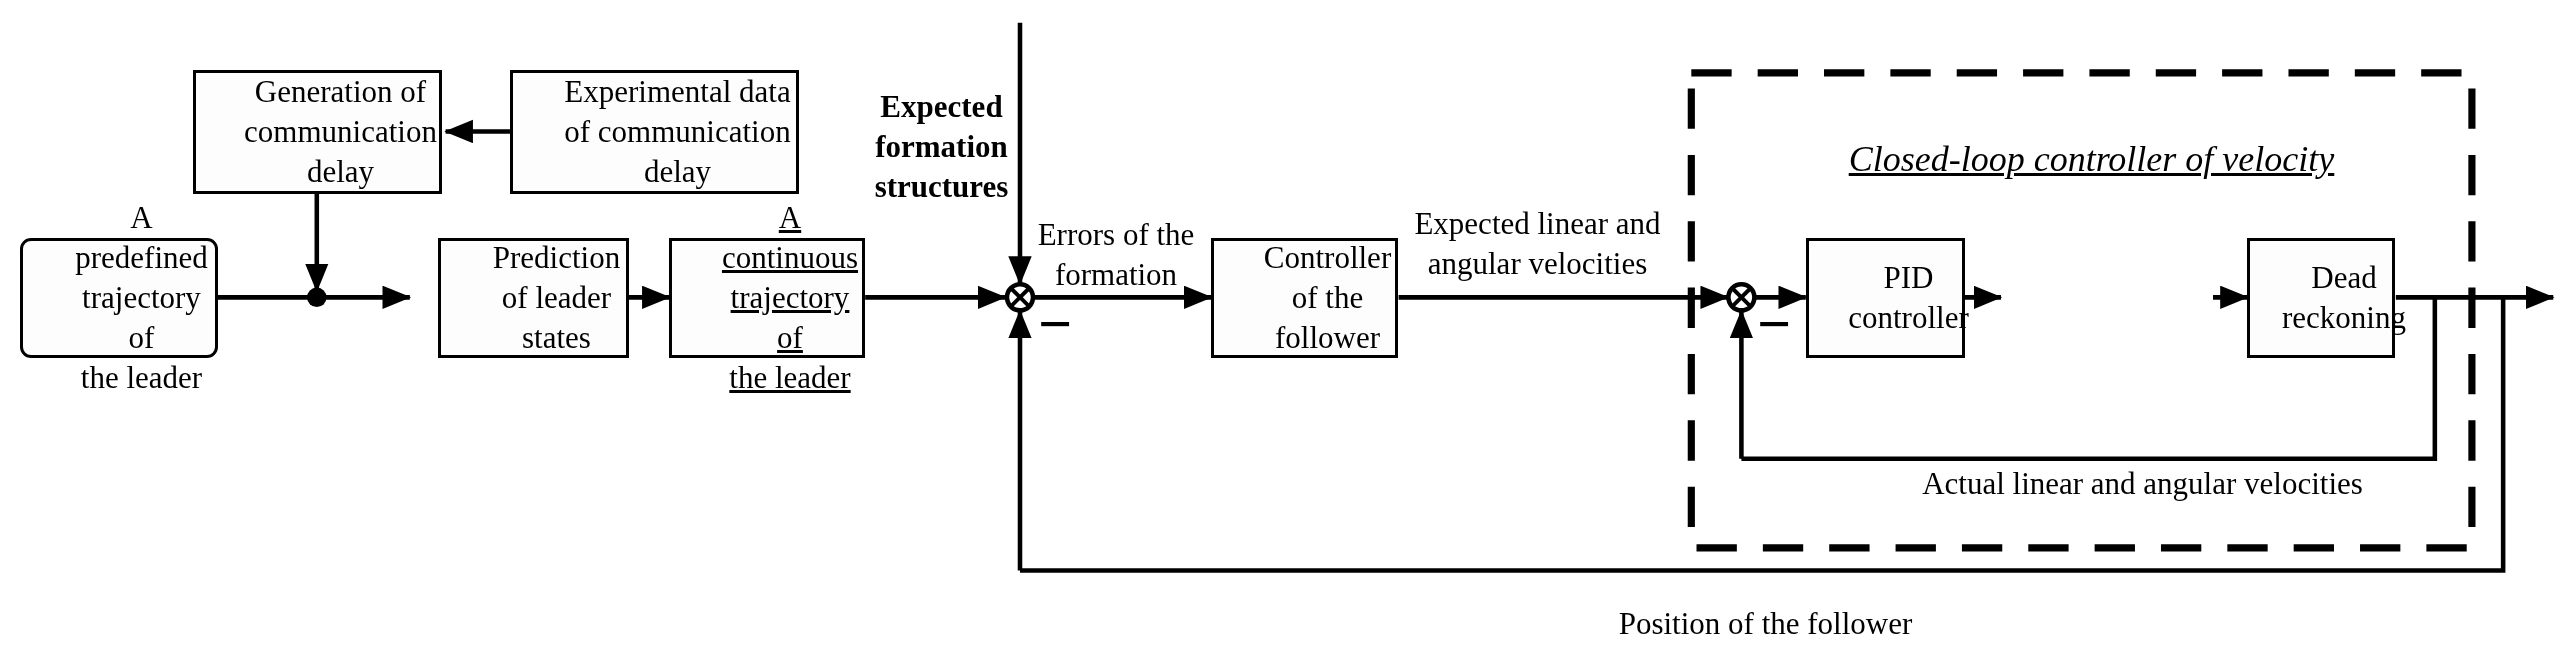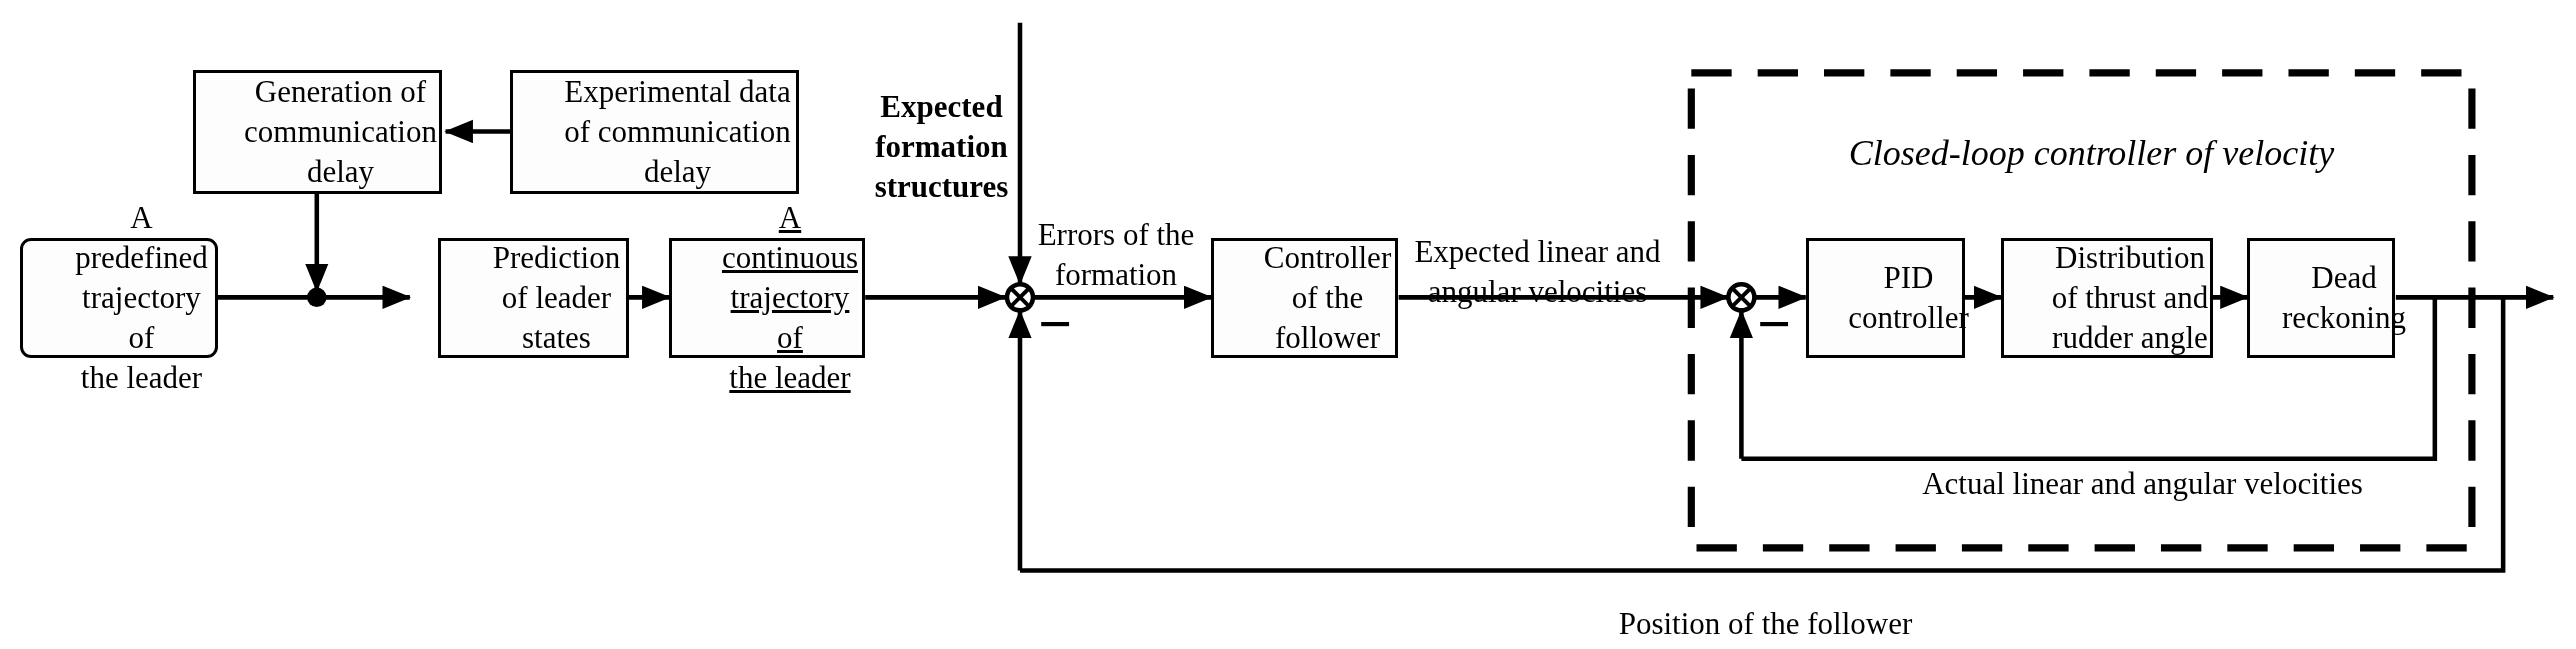--- a/index.html
+++ b/index.html
@@ -91,41 +91,38 @@
 trajectory of
 the leader</div>
 
   <div class="box" style="left:1211px; top:238px; width:187px; height:120px;">Controller
 of the
 follower</div>
 
   <div class="box" style="left:1806px; top:238px; width:159px; height:120px;">PID
 controller</div>
 
-  <div class="box" style="left:2001px; top:238px; width:212px; height:120px;">Distribution
-of thrust and
-rudder angle</div>
 
   <div class="box" style="left:2247px; top:238px; width:148px; height:120px;">Dead
 reckoning</div>
 
   <div class="flabel" style="left:818px; top:87px; width:247px;font-weight:bold;">Expected
 formation
 structures</div>
 
   <div class="flabel" style="left:986px; top:215px; width:260px;">Errors of the
 formation</div>
 
-  <div class="flabel" style="left:1375px; top:232px; width:325px;">Expected linear and
+  <div class="flabel" style="left:1375px; top:204px; width:325px;">Expected linear and
 angular velocities</div>
 
   <div class="flabel" style="left:1850px; top:464px; width:585px;">Actual linear and angular velocities</div>
 
   <div class="flabel" style="left:1603px; top:604px; width:325px;">Position of the follower</div>
 
-  <div class="flabel loop-title" style="left:1799px; top:132px; width:585px;">Closed-loop controller of velocity</div>
+  <div class="flabel loop-title" style="left:1799px; top:138px; width:585px;text-decoration:underline;">Closed-loop controller of velocity</div>
 
   <span class="minus" style="left:1038px; top:294px;">−</span>
 
   <span class="minus" style="left:1757px; top:294px;">−</span>
 
 </div>
 
 
 </body></html>

